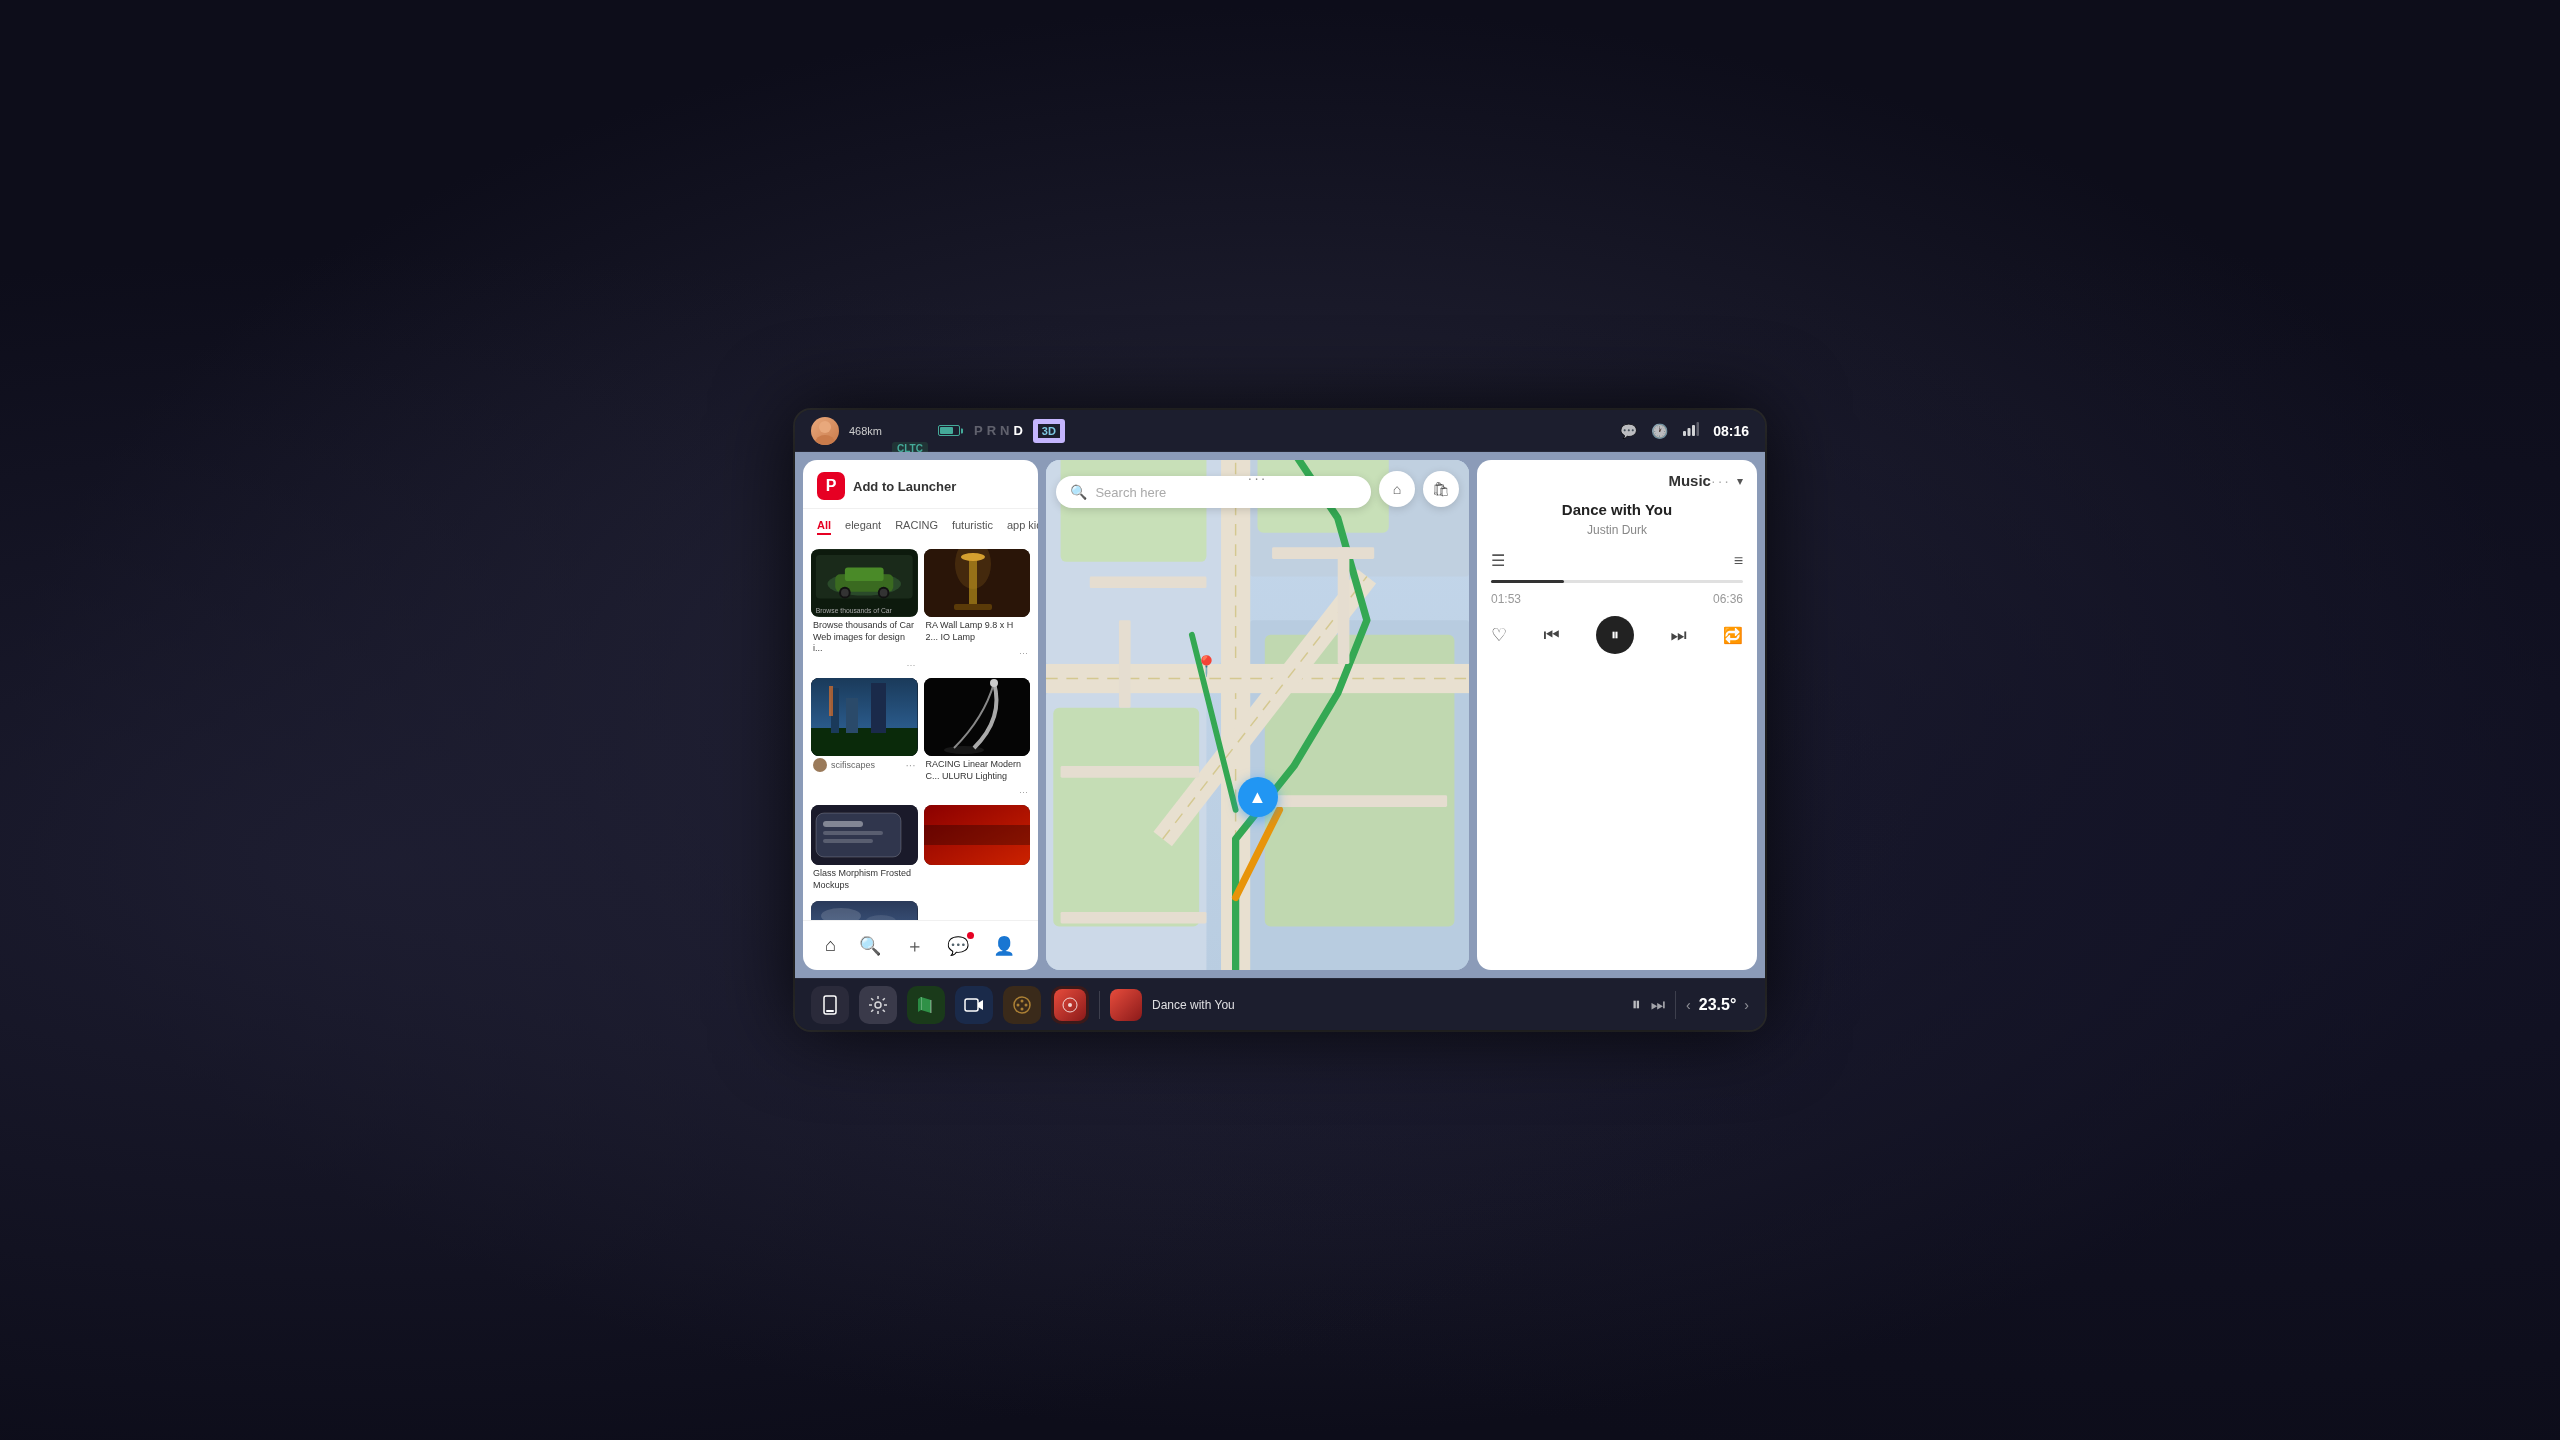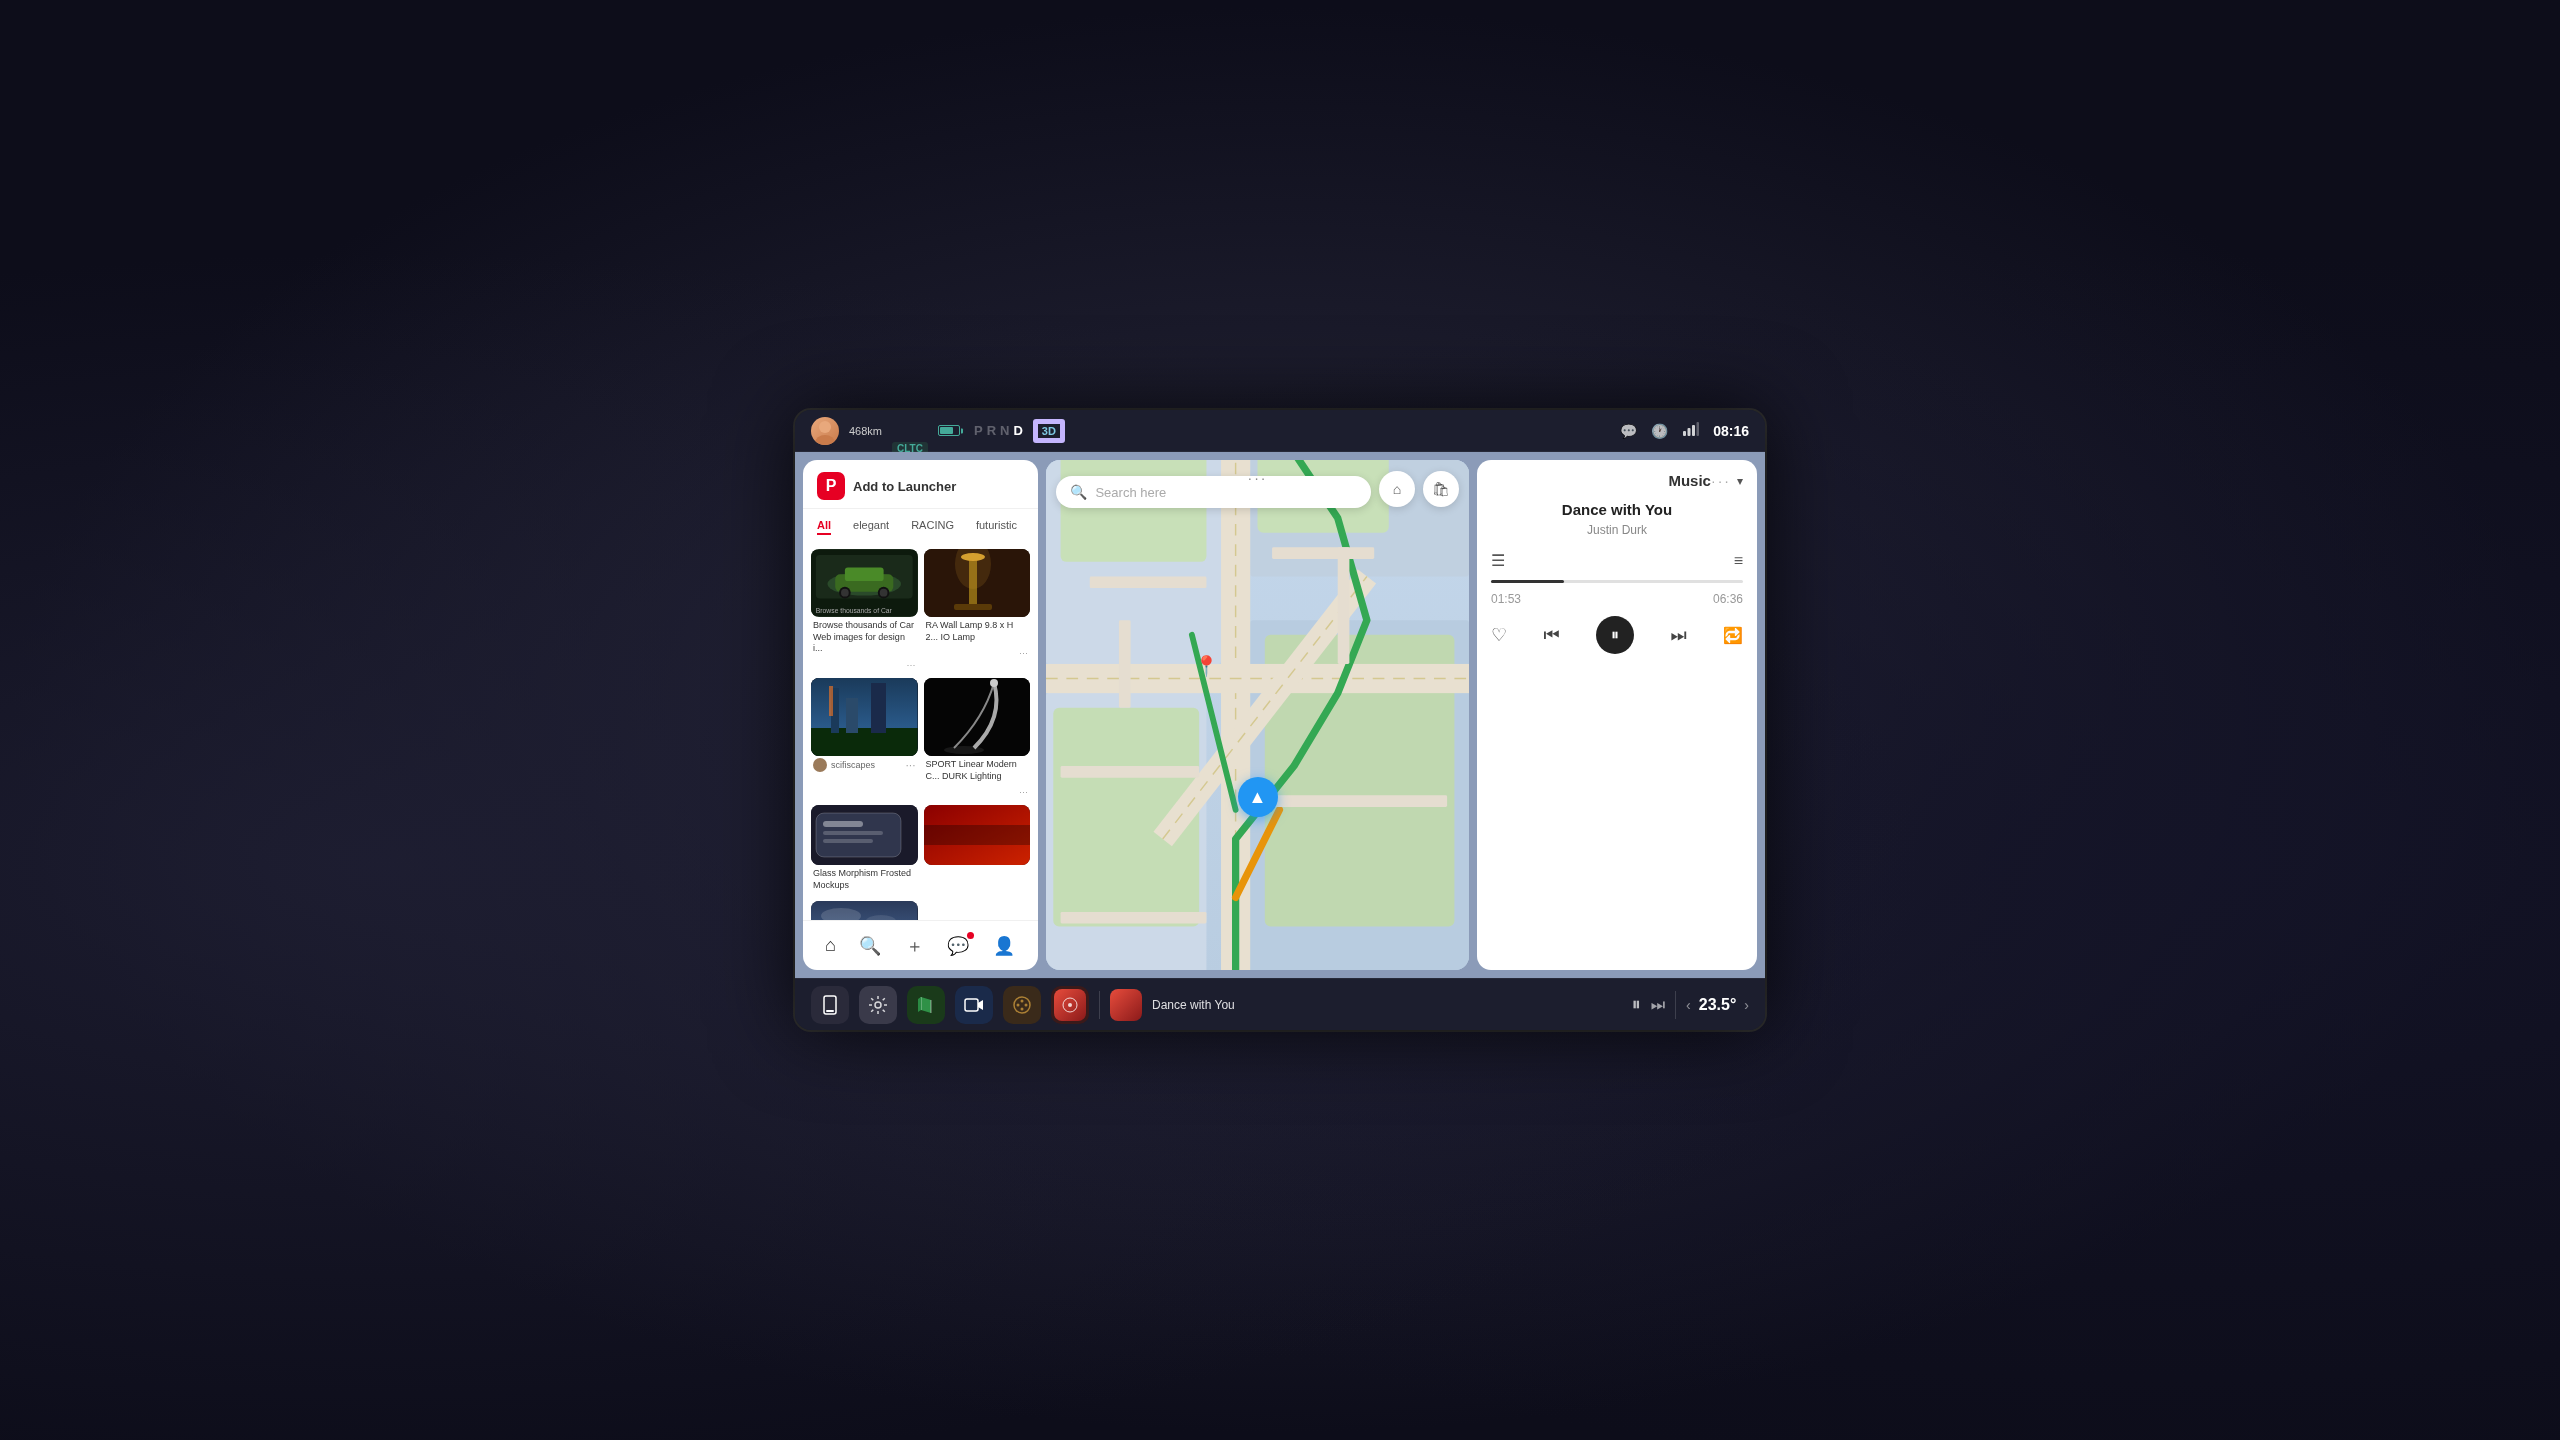--- a/index.html
+++ b/index.html
@@ -196,21 +196,21 @@
     }
 
     .pinterest-title {
       font-size: 13px;
       font-weight: 600;
       color: #333;
     }
 
     .pinterest-tags {
       display: flex;
-      gap: 22px;
+      gap: 14px;
       padding: 8px 14px;
       overflow-x: auto;
       scrollbar-width: none;
     }
     .pinterest-tags::-webkit-scrollbar { display: none; }
 
     .tag {
       font-size: 11px;
       color: #555;
       white-space: nowrap;
@@ -699,21 +699,21 @@
           <div class="pin-img-placeholder" style="height:78px; background:#050505;">
             <svg width="100%" height="78">
               <rect width="100%" height="78" fill="#050505"></rect>
 
               <path d="M 70 5 Q 80 40 50 70" stroke="#aaa" stroke-width="4" fill="none"></path>
               <path d="M 70 5 Q 60 40 30 70" stroke="#888" stroke-width="2" fill="none"></path>
               <circle cx="70" cy="5" r="4" fill="#ccc"></circle>
               <ellipse cx="40" cy="72" rx="20" ry="4" fill="rgba(200,200,200,0.1)"></ellipse>
             </svg>
           </div>
-          <div class="pin-label">SPORT Linear Modern C... DURK Lighting</div>
+          <div class="pin-label">RACING Linear Modern C... ULURU Lighting</div>
           <div style="display:flex; align-items:center; padding: 2px;">
             <span style="font-size:9px; color:#999; margin-left:auto;">···</span>
           </div>
         </div>
 
         <div>
           <div class="pin-img-placeholder" style="height:60px; background:#1a1a2a;">
             <svg width="100%" height="60">
               <rect width="100%" height="60" fill="#1a1a2a"></rect>
               <rect x="5" y="8" width="85" height="44" rx="8" fill="rgba(100,120,160,0.3)" stroke="rgba(255,255,255,0.2)" stroke-width="1"></rect>

